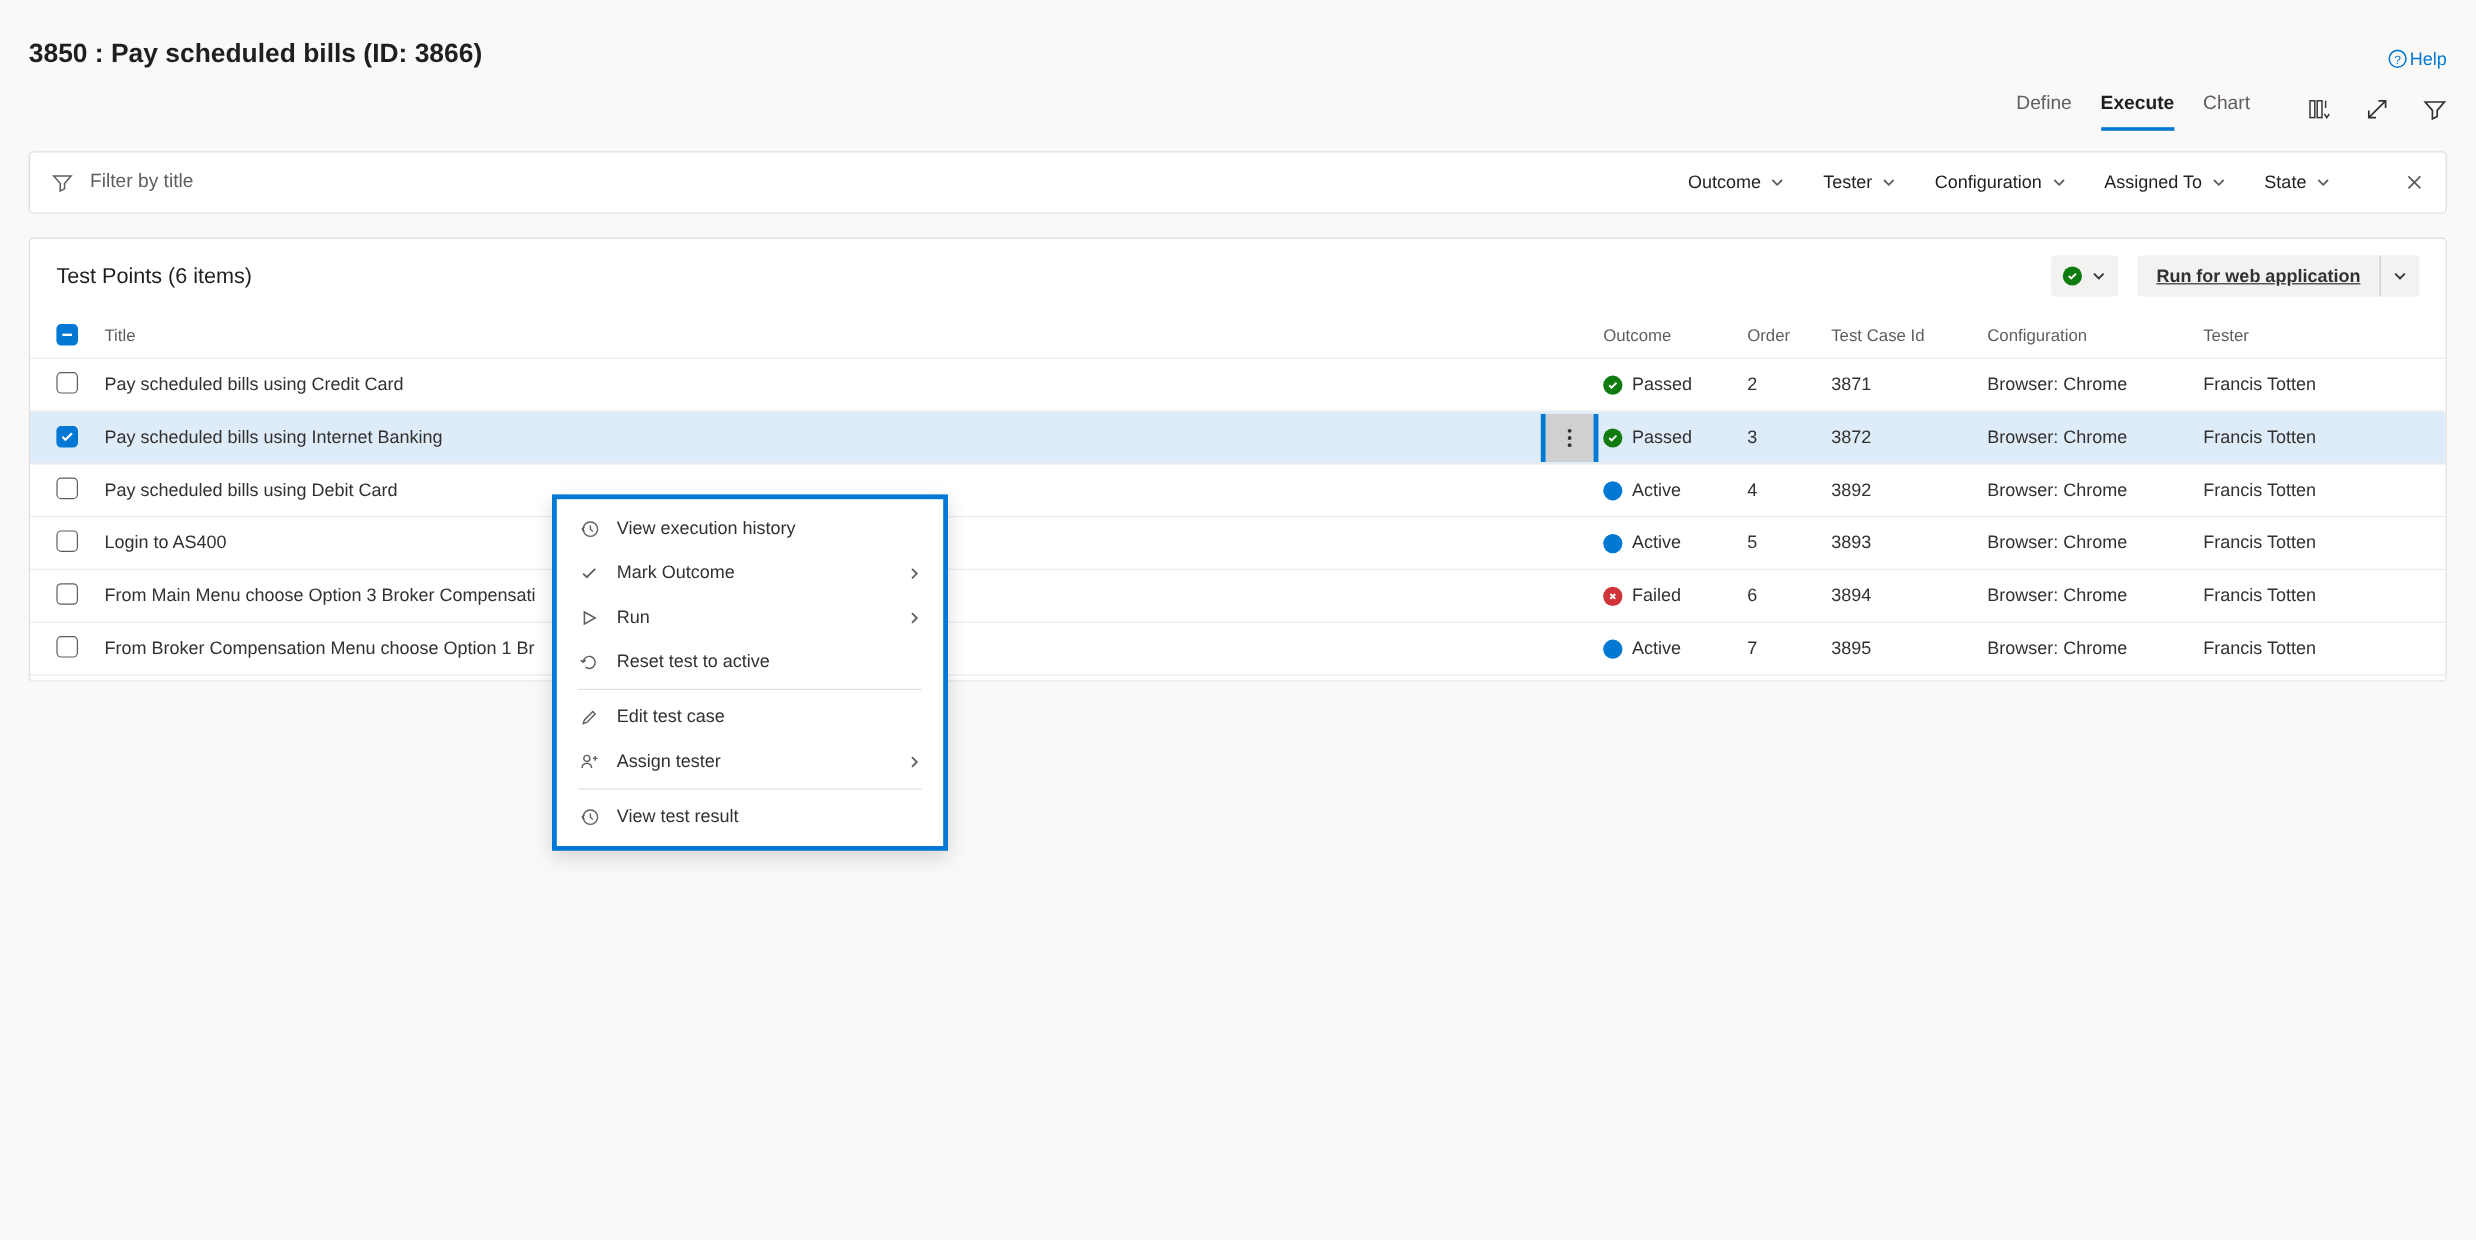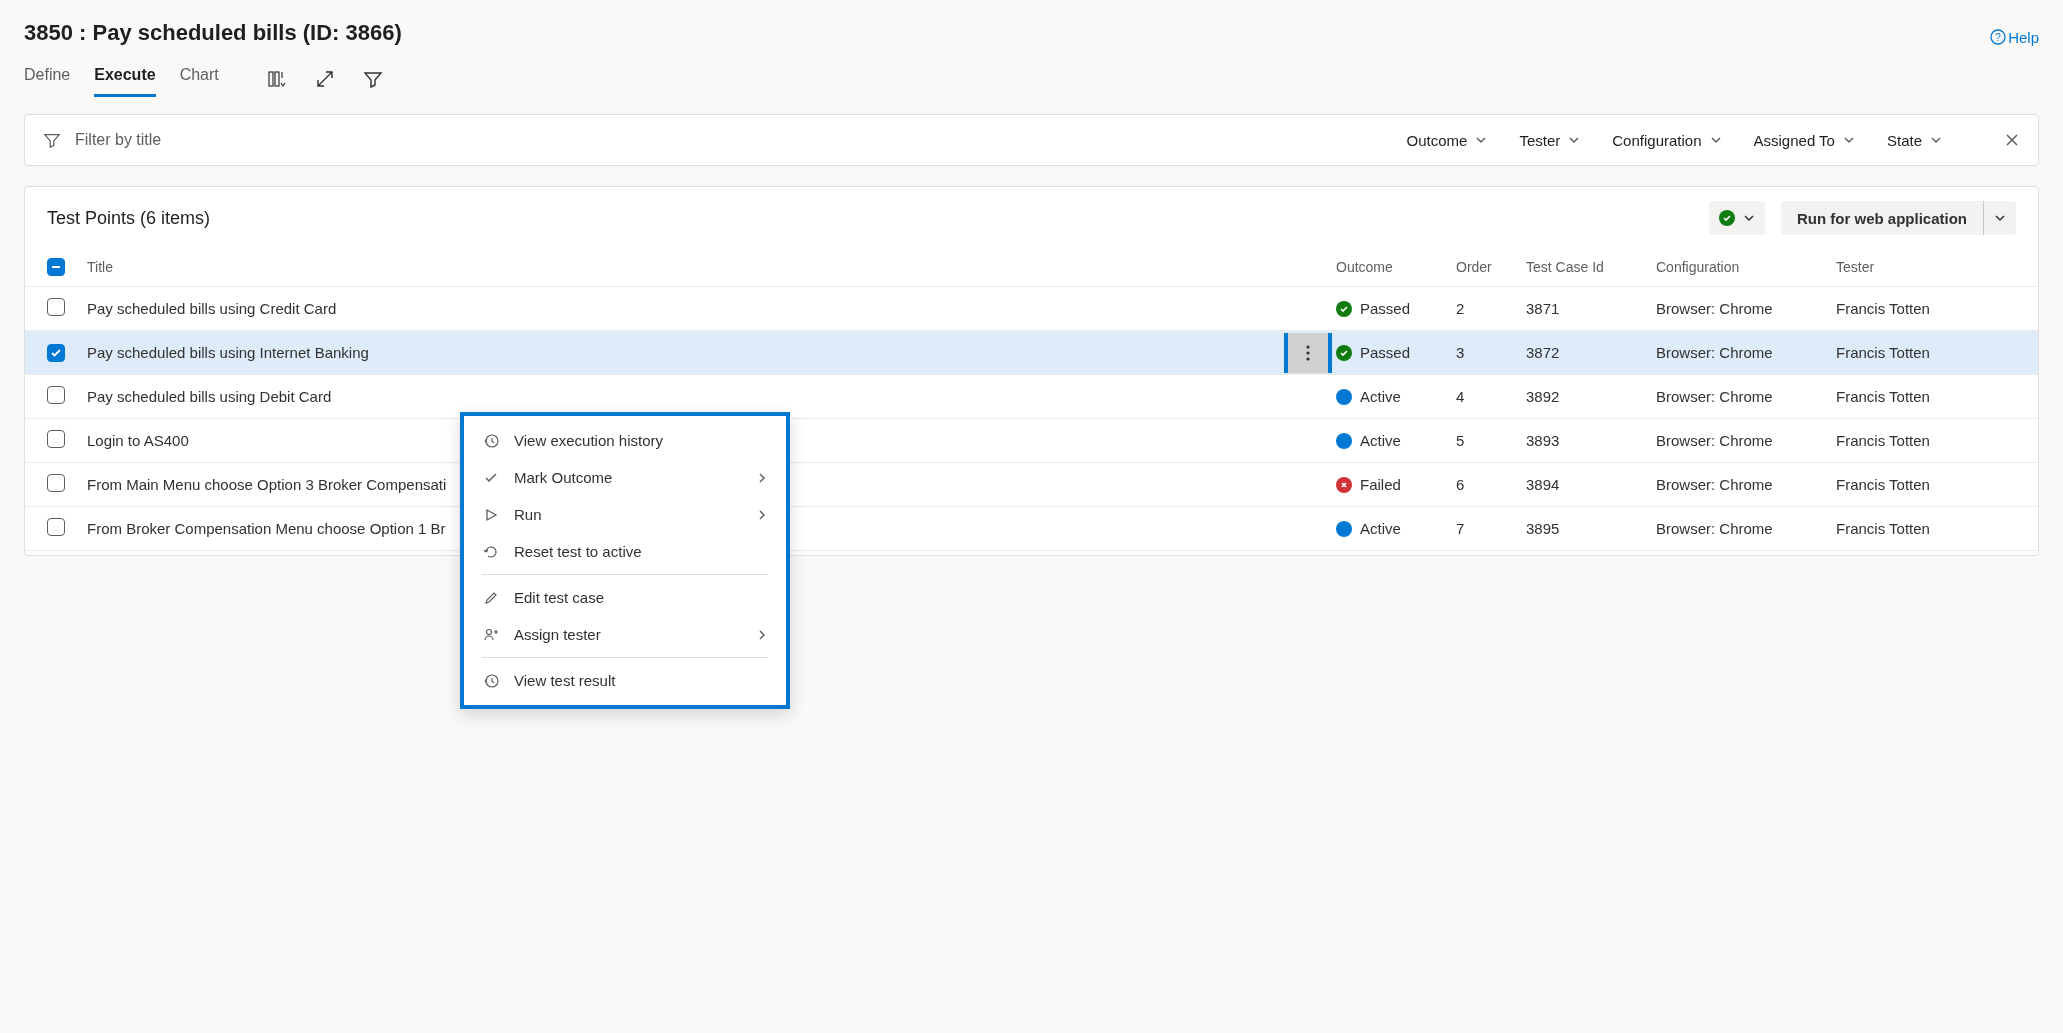--- a/index.html
+++ b/index.html
@@ -4,21 +4,21 @@
 <style>
   * { box-sizing: border-box; }
   body {
     margin: 0;
     font-family: "Segoe UI", -apple-system, BlinkMacSystemFont, sans-serif;
     font-size: 14px;
     color: #323130;
     background: #faf9f8;
   }
   .page {
-    padding: 14px 24px;
+    padding: 26px 24px;
   }
   .header-row {
     display: flex;
     justify-content: space-between;
     align-items: center;
   }
   .page-title {
     font-size: 22px;
     font-weight: 600;
     color: #201f1e;
@@ -27,21 +27,21 @@
   .help-link {
     color: #0078d4;
     font-size: 15px;
     display: flex;
     align-items: center;
     gap: 2px;
     cursor: pointer;
   }
   .tabs-row {
     display: flex;
-    justify-content: flex-start;
+    justify-content: flex-end;
     align-items: center;
     border-bottom: 0;
     margin-bottom: 16px;
     gap: 48px;
   }
   .tabs {
     display: flex;
     gap: 24px;
   }
   .tab {
@@ -126,20 +126,21 @@
     padding: 14px 22px 12px 22px;
   }
   .panel-title {
     font-size: 18px;
     color: #201f1e;
   }
   .panel-actions {
     display: flex;
     gap: 16px;
     align-items: center;
+    text-decoration: underline;
   }
   .pass-btn {
     display: flex;
     align-items: center;
     gap: 8px;
     background: #f3f2f1;
     border-radius: 3px;
     height: 34px;
     padding: 0 10px;
     cursor: pointer;

